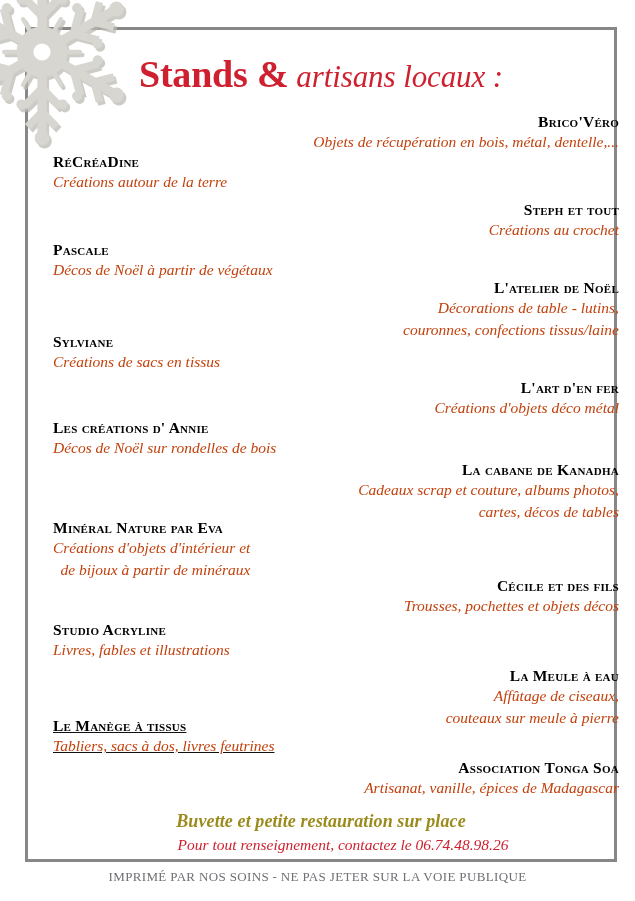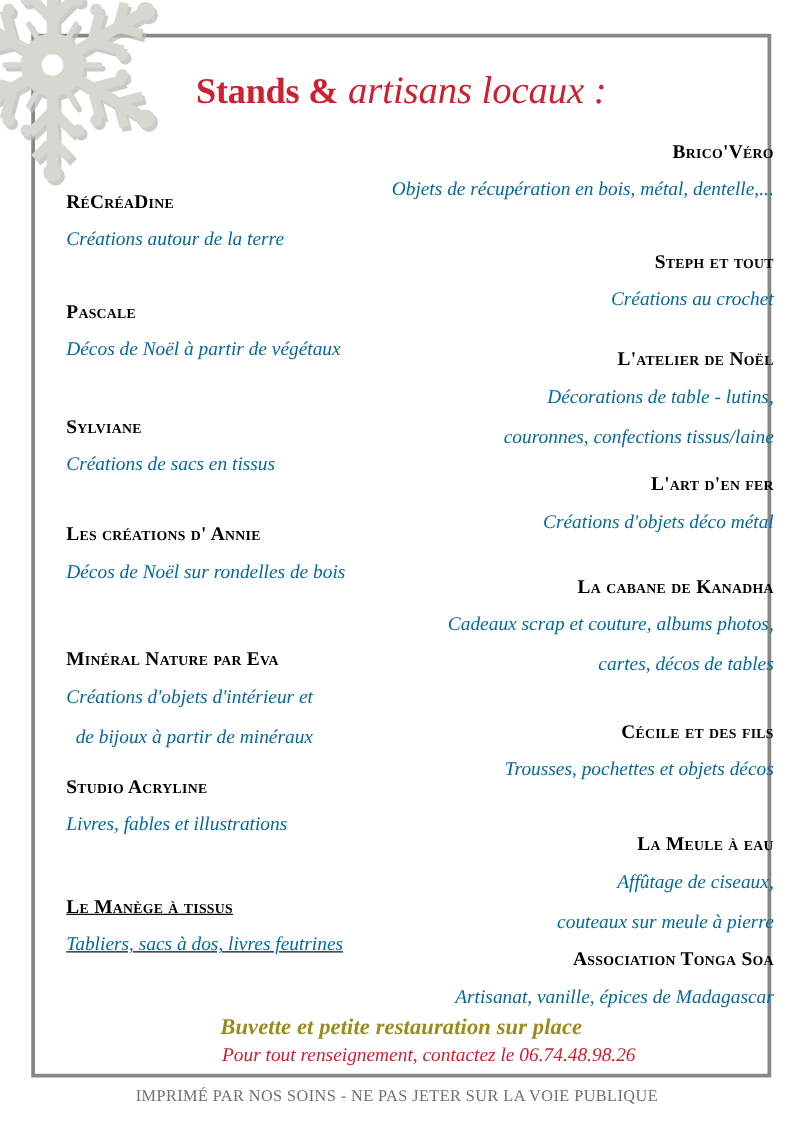--- a/index.html
+++ b/index.html
@@ -49,21 +49,21 @@
     top: 33px;
     width: 592px;
     text-align: center;
     z-index: 6;
     line-height: 1.1;
     white-space: nowrap;
   }
   #poster-title .t-bold {
     font-weight: bold;
     font-style: normal;
-    font-size: 29px;
+    font-size: 38px;
     letter-spacing: -0.2px;
   }
   #poster-title .t-ital {
     font-style: italic;
     font-weight: normal;
     font-size: 31px;
     letter-spacing: -0.1px;
   }
 
   
@@ -93,23 +93,23 @@
     font-size: 15.5px;
     letter-spacing: 0.25px;
     line-height: 1.25;
     color: #000000;
     white-space: nowrap;
   }
   .vendor-desc {
     font-style: italic;
     font-size: 15.5px;
     line-height: 1.32;
-    color: #0369a1;
+    color: #c2410c;
     white-space: nowrap;
-    margin-top: 11px;
+    margin-top: 1px;
     text-align: right;
   }
 
   
   #buvette-block {
     position: absolute;
     left: 25px;
     top: 810px;
     width: 592px;
     text-align: center;

